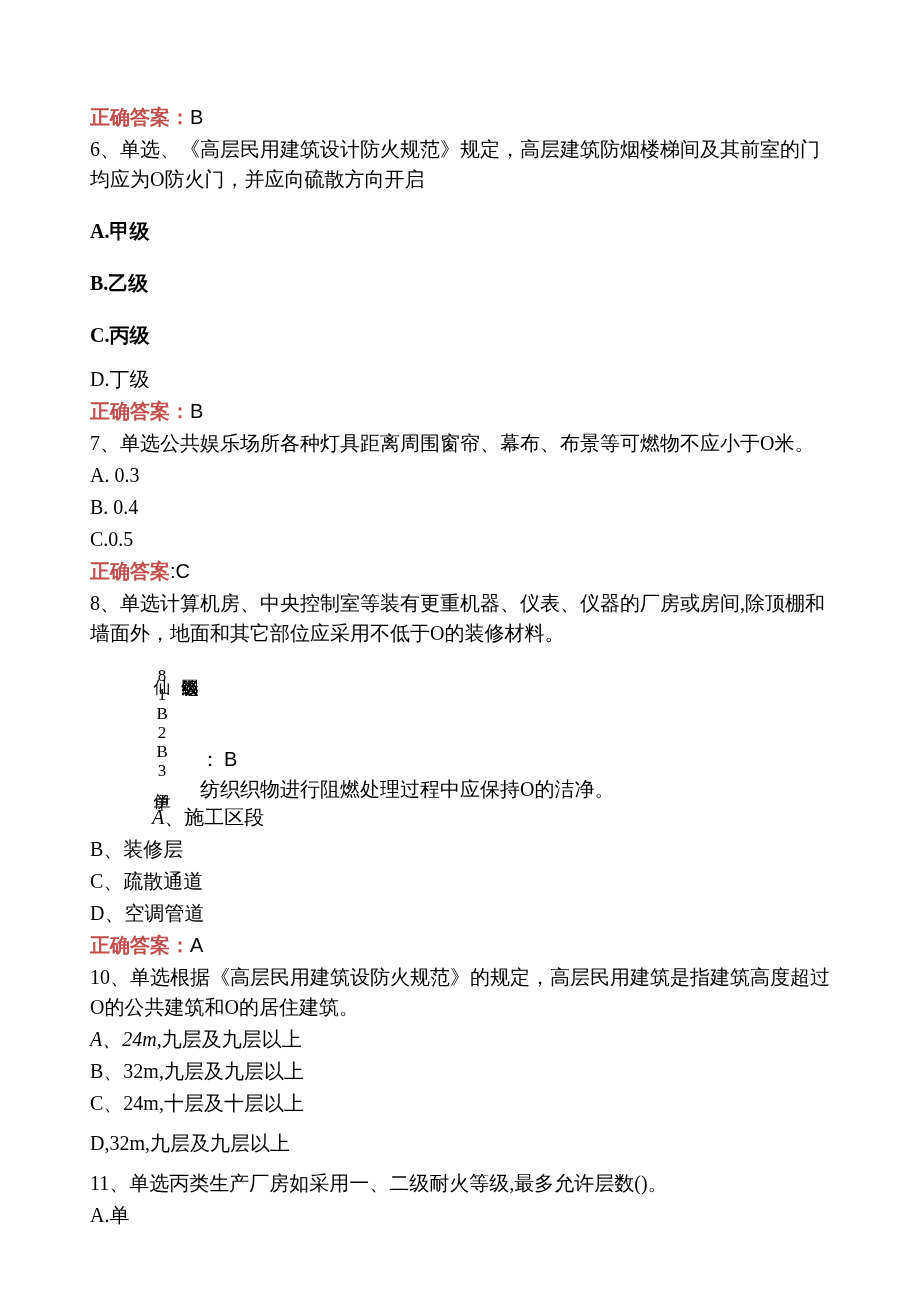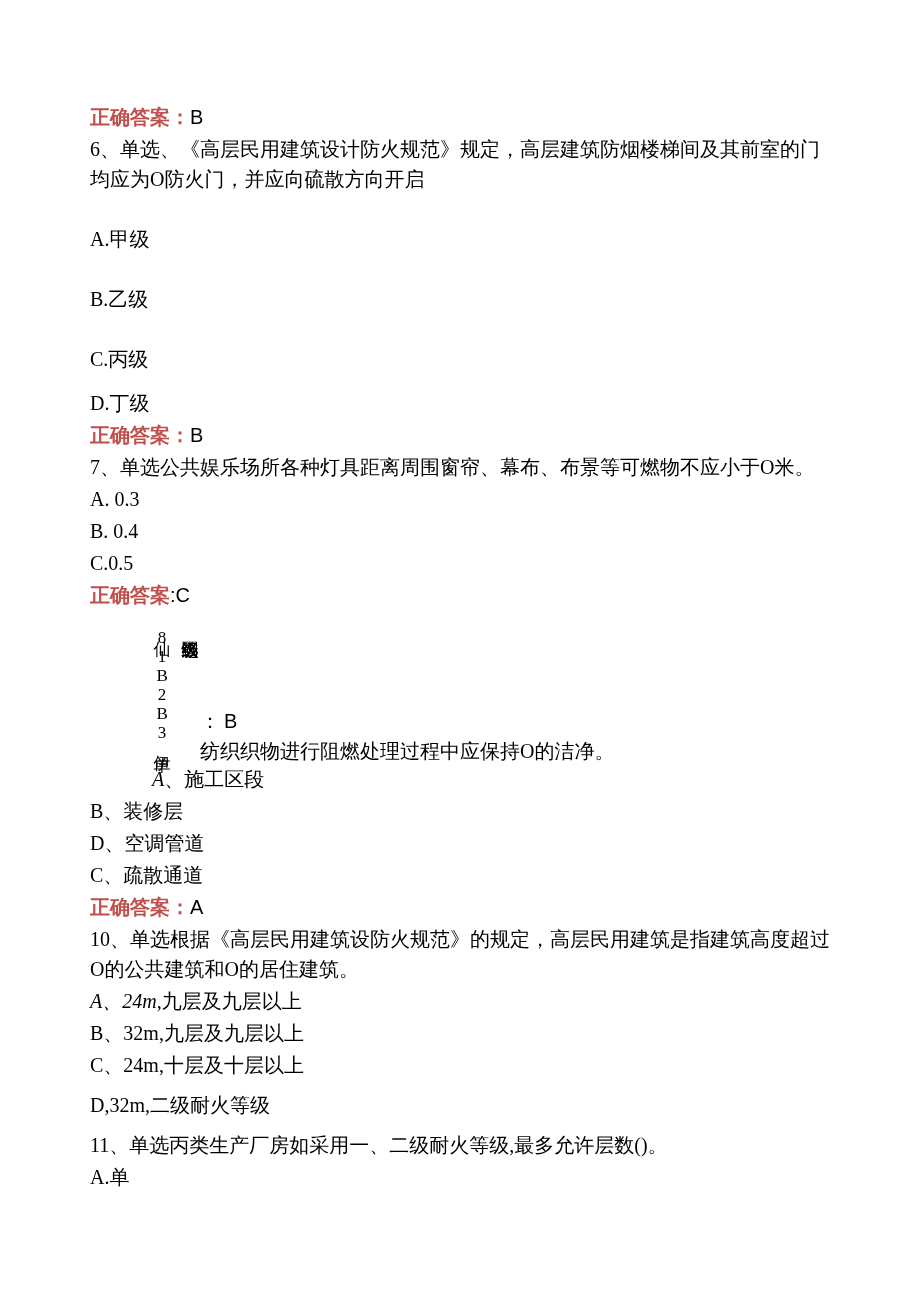--- a/index.html
+++ b/index.html
@@ -27,22 +27,23 @@
     color: #000000;
     display: inline;
   }
   .q-line {
     margin: 2px 0;
   }
   .opt-line {
     margin: 2px 0;
   }
   .opt-gap {
-    margin-top: 30px;
+    margin-top: 22px;
     margin-bottom: 14px;
+    font-weight: bold;
   }
   .italic {
     font-style: italic;
     font-family: "Times New Roman", serif;
   }
   .sans {
     font-family: Arial, "Microsoft YaHei", sans-serif;
   }
   .q8-block {
     position: relative;
@@ -97,44 +98,45 @@
   </div>
 
   <div class="q-line">7、单选公共娱乐场所各种灯具距离周围窗帘、幕布、布景等可燃物不应小于O米。</div>
   <div class="opt-line">A.  0.3</div>
   <div class="opt-line">B.  0.4</div>
   <div class="opt-line">C.0.5</div>
   <div class="q-line">
     <span class="answer-label"><span>正确答案</span></span><span class="answer-value sans">:C</span>
   </div>
 
+  <div class="q-line">8、单选计算机房、中央控制室等装有更重机器、仪表、仪器的厂房或房间,除顶棚和墙面外，地面和其它部位应采用不低于O的装修材料。</div>
 
   <div class="q8-block">
     <div class="vert-col vert-left"><span>仙81B2B3伊单</span></div>
     <div class="vert-col vert-right"><span>级级级级圈选</span></div>
     <div class="q8-tail">
       <div><span class="colon">：</span><span class="sans">B</span></div>
       <div>纺织织物进行阻燃处理过程中应保持O的洁净。</div>
     </div>
   </div>
 
   <div class="opt-line indent-a">
     <span class="italic">A</span><span>、施工区段</span>
   </div>
   <div class="opt-line">B、装修层</div>
+  <div class="opt-line">C、疏散通道</div>
   <div class="opt-line">D、空调管道</div>
-  <div class="opt-line">C、疏散通道</div>
   <div class="q-line">
     <span class="answer-label"><span>正确答案</span>：</span><span class="answer-value sans">A</span>
   </div>
 
   <div class="q-line">10、单选根据《高层民用建筑设防火规范》的规定，高层民用建筑是指建筑高度超过O的公共建筑和O的居住建筑。</div>
   <div class="opt-line">
     <span class="italic">A</span><span class="italic">、24m,</span><span>九层及九层以上</span>
   </div>
   <div class="opt-line">B、32m,九层及九层以上</div>
   <div class="opt-line">C、24m,十层及十层以上</div>
-  <div class="opt-line" style="margin-top:10px;margin-bottom:10px">D,32m,二级耐火等级</div>
+  <div class="opt-line" style="margin-top:10px;margin-bottom:10px">D,32m,九层及九层以上</div>
 
   <div class="q-line">11、单选丙类生产厂房如采用一、二级耐火等级,最多允许层数()。</div>
   <div class="opt-line">A.单</div>
 
 </div>
 
 </body></html>

